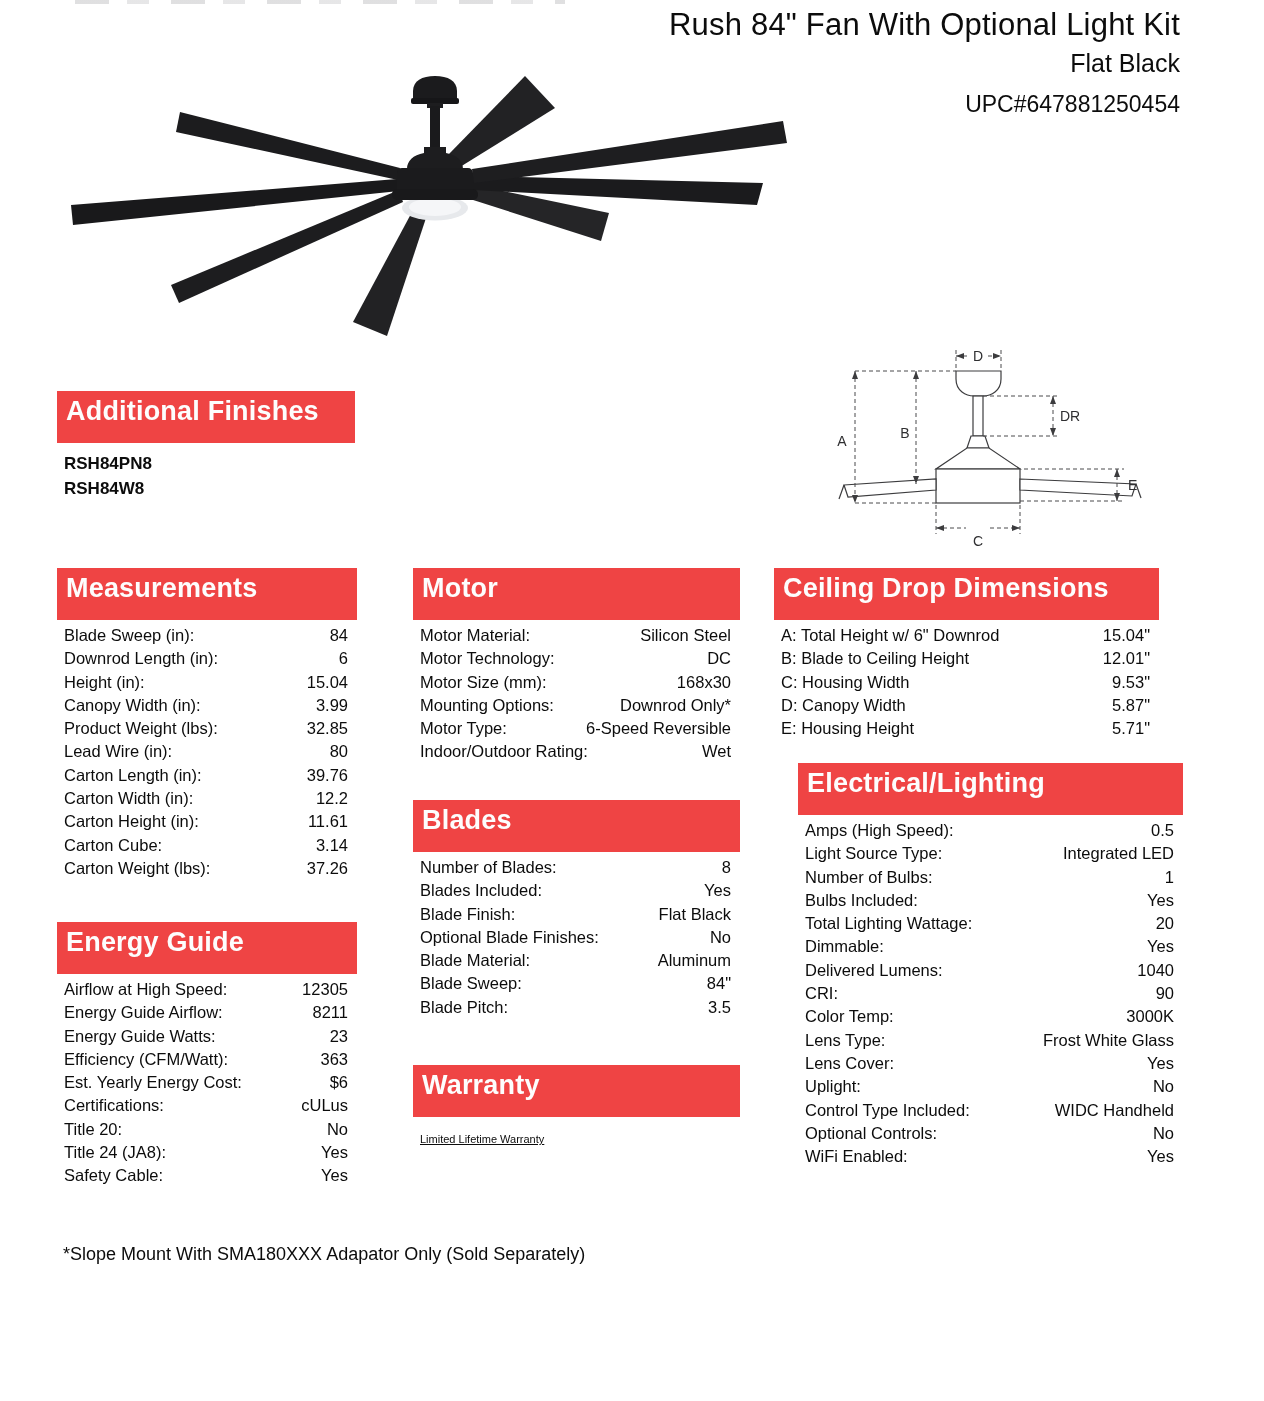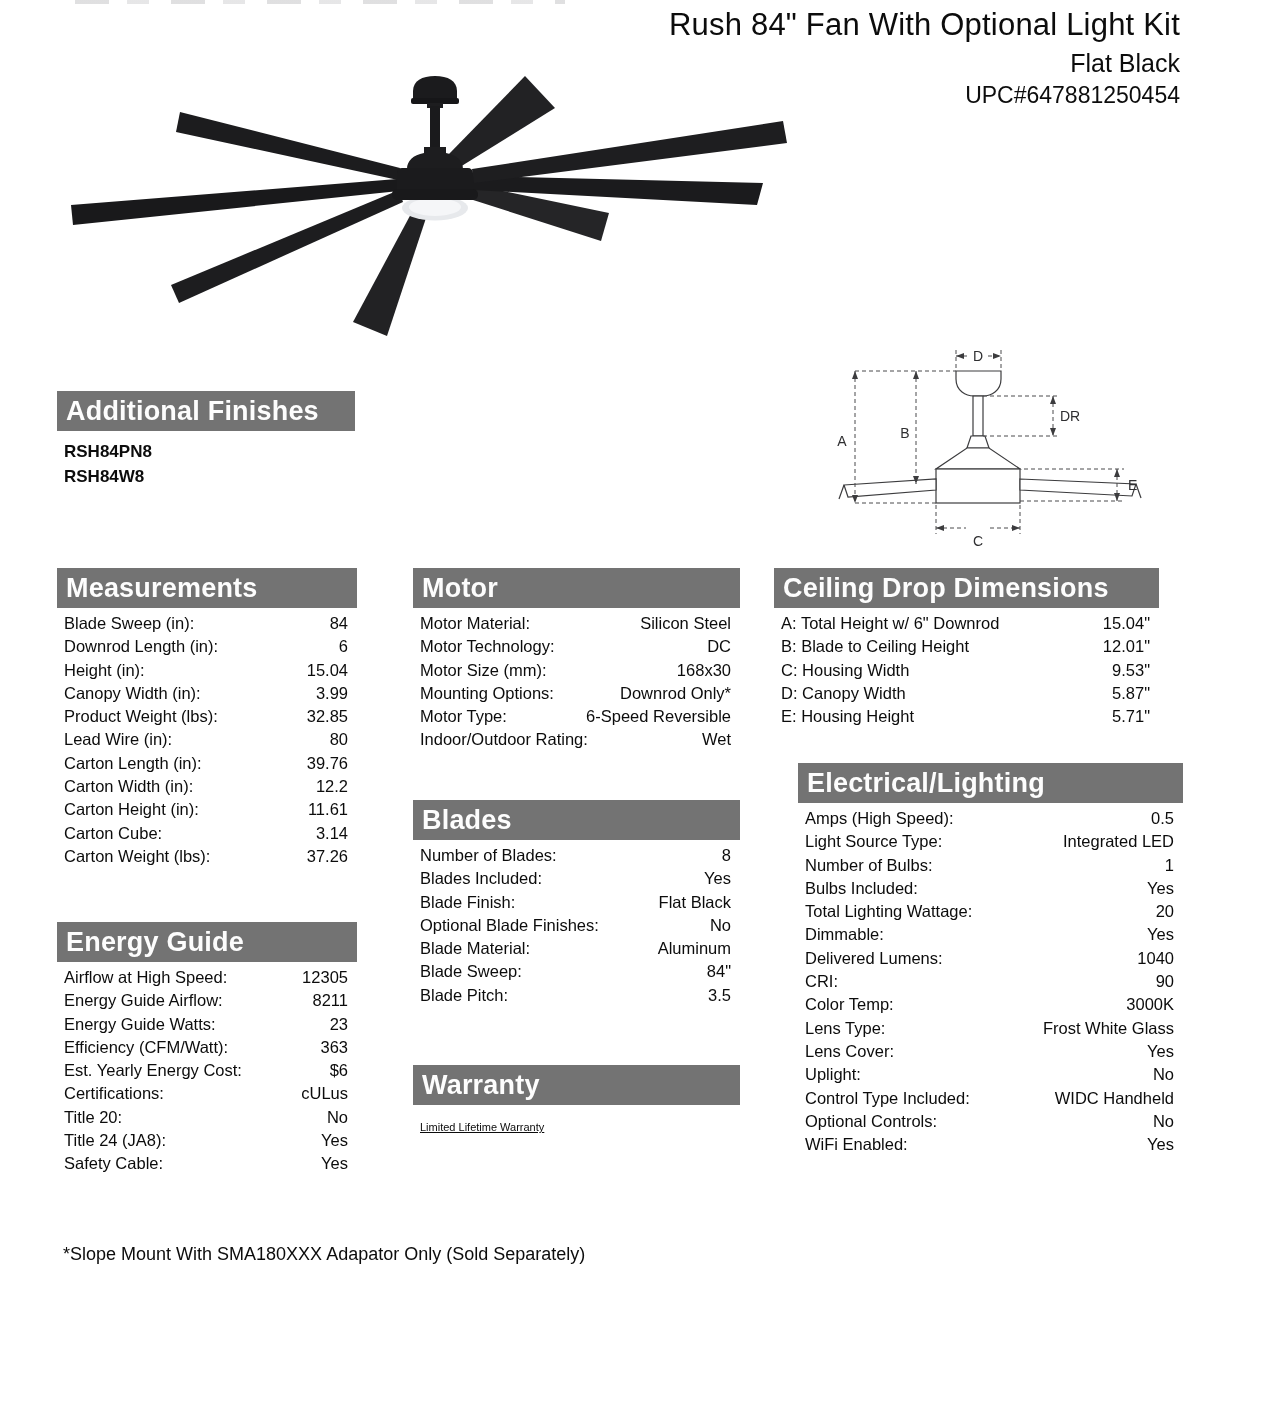--- a/index.html
+++ b/index.html
@@ -10,28 +10,28 @@
   }
   
   .crop-artifact{
     position:absolute;left:75px;top:0;width:490px;height:4px;opacity:.55;
     background:repeating-linear-gradient(90deg,#c6c6c8 0 34px,transparent 34px 52px,#d2d2d4 52px 74px,transparent 74px 96px);
   }
   
   .title-block{position:absolute;top:6px;right:84px;text-align:right;}
   .product-title{font-size:31px;font-weight:400;margin:0;line-height:38px;letter-spacing:.2px;}
   .product-finish{font-size:25px;line-height:30px;margin-top:4px;}
-  .product-upc{font-size:23px;line-height:28px;margin-top:3px;}
+  .product-upc{font-size:23px;line-height:28px;margin-top:12px;}
   
   .fan-art{position:absolute;left:45px;top:62px;width:760px;height:280px;}
   .dim-diagram{position:absolute;left:828px;top:338px;width:340px;height:214px;}
   .dim-diagram text{font-size:14px;fill:#2f2f31;font-family:"Liberation Sans","DejaVu Sans",sans-serif;}
   
   .panel{position:absolute;}
-  .panel-header{background:#737373;height:40px;}
+  .panel-header{background:#ef4444;height:52px;}
   .panel-title{display:block;color:#fdfdfd;font-weight:700;font-size:27px;line-height:40px;padding-left:9px;letter-spacing:.2px;white-space:nowrap;}
   .rows{margin-top:4px;}
   .spec-row{display:flex;justify-content:space-between;align-items:baseline;
     font-size:16.5px;line-height:23.3px;padding:0 9px 0 7px;white-space:nowrap;gap:44px;}
   .spec-label{text-align:left;}
   .spec-value{text-align:right;}
   .finish-list{margin-top:8px;padding-left:7px;}
   .finish-item{font-size:17px;font-weight:700;line-height:25px;}
   .warranty-text{font-size:11px;margin-top:16px;padding-left:7px;text-decoration:underline;}
   .footnote{position:absolute;left:63px;top:1216px;font-size:18px;margin-top:28px;}

